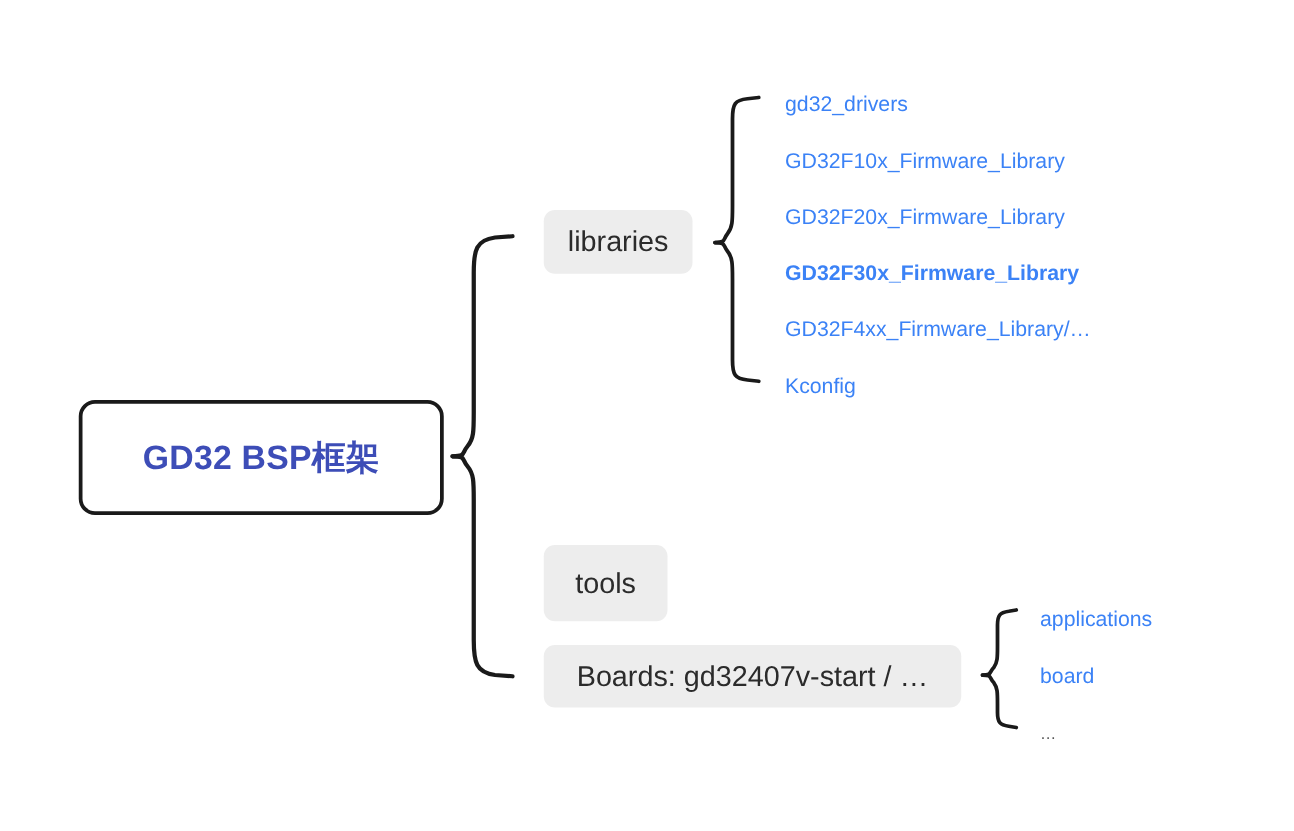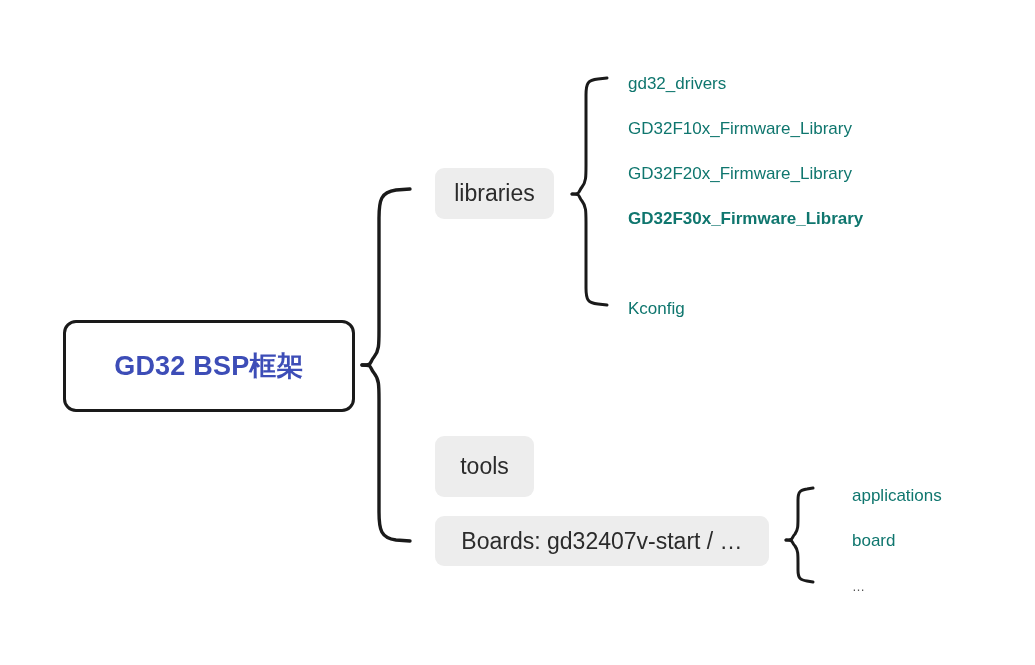--- a/index.html
+++ b/index.html
@@ -78,26 +78,26 @@
   }
   .pill-boards {
     left: 435px;
     top: 516px;
     width: 334px;
     height: 50px;
   }
   .leaf {
     position: absolute;
     font-size: 17px;
-    color: #0f766e;
+    color: #3b82f6;
     white-space: nowrap;
     line-height: 1;
   }
   .leaf-lib { left: 628px; }
-  .leaf-board { left: 832px; margin-left: 20px; }
+  .leaf-board { left: 832px; }
   .leaf-ellipsis {
     font-size: 13px;
     color: #555555;
     letter-spacing: 1px;
   }
 </style>
 </head>
 <body>
 
 <div id="canvas">
@@ -149,20 +149,21 @@
   </div>
 
   <div class="pill pill-libraries">
     <span class="pill-label">libraries</span>
   </div>
 
   <span class="leaf leaf-lib" style="top:75px;">gd32_drivers</span>
   <span class="leaf leaf-lib" style="top:120px;">GD32F10x_Firmware_Library</span>
   <span class="leaf leaf-lib" style="top:165px;">GD32F20x_Firmware_Library</span>
   <span class="leaf leaf-lib" style="top:210px;font-weight:bold;">GD32F30x_Firmware_Library</span>
+  <span class="leaf leaf-lib" style="top:255px;">GD32F4xx_Firmware_Library/…</span>
   <span class="leaf leaf-lib" style="top:300px;text-align:right;">Kconfig</span>
 
   <div class="pill pill-tools">
     <span class="pill-label">tools</span>
   </div>
 
   <div class="pill pill-boards">
     <span class="pill-label">Boards: gd32407v-start / …</span>
   </div>
 

